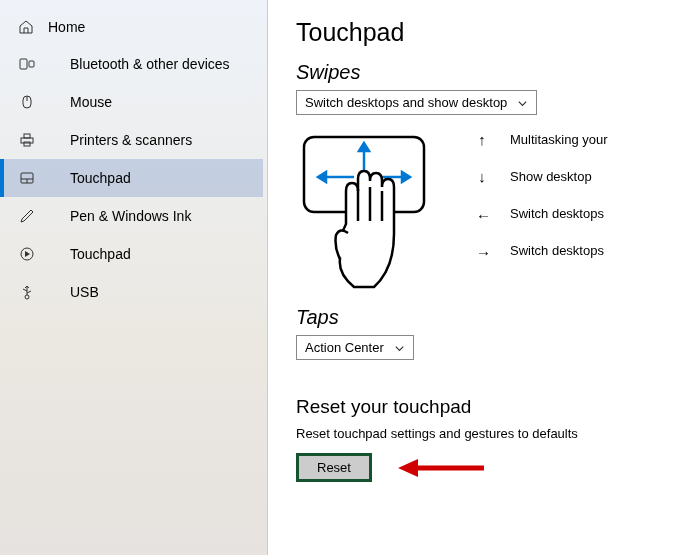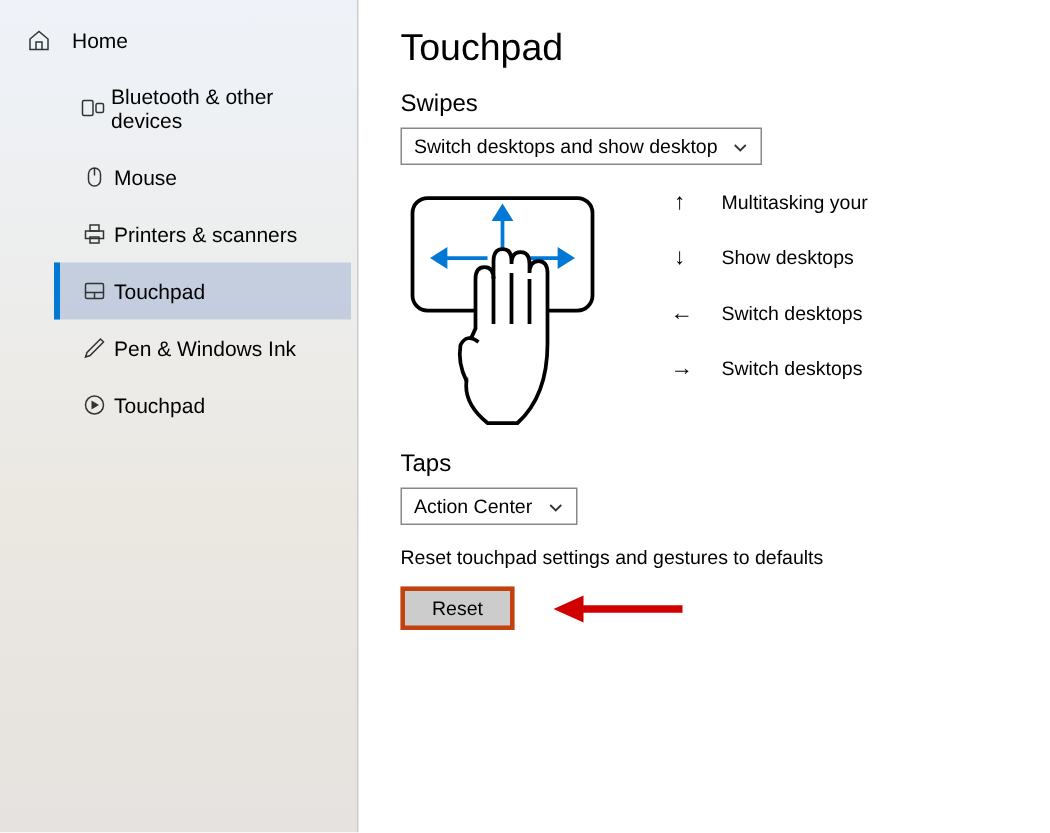--- a/index.html
+++ b/index.html
@@ -1,50 +1,50 @@
 <!DOCTYPE html>
 <html><head>
 <meta charset="utf-8">
 <style>
 * { margin: 0; padding: 0; box-sizing: border-box; font-family: "Segoe UI", Tahoma, sans-serif; }
 body { width: 700px; height: 555px; display: flex; background: #fff; overflow: hidden; }
 
 
-.sidebar { width: 239px; height: 100%; background: linear-gradient(to bottom, rgba(200,215,235,0.3), rgba(190,180,160,0.3) 60%, rgba(170,160,150,0.3)); border-right: 1px solid #ccc; padding: 18px 4px 0 0; }
+.sidebar { width: 268px; height: 100%; background: linear-gradient(to bottom, rgba(200,215,235,0.3), rgba(190,180,160,0.3) 60%, rgba(170,160,150,0.3)); border-right: 1px solid #ccc; padding: 18px 4px 0 0; }
 .home-row { display: flex; align-items: center; padding: 0 18px 10px 18px; gap: 14px; cursor: pointer; }
 .home-row span { font-size: 14px; }
 .search-box { margin: 6px 18px 14px 18px; border: 1px solid #777; background: rgba(255,255,255,0.8); display: flex; align-items: center; height: 31px; }
 .search-box input { flex: 1; border: none; background: transparent; padding: 0 8px; font-size: 13px; outline: none; color: #666; }
 .search-box .search-icon { padding: 0 8px; }
 .section-header { padding: 4px 18px 12px 18px; font-size: 13px; font-weight: 600; }
-.nav-item { display: flex; align-items: center; padding: 11px 18px; gap: 4px; cursor: pointer; position: relative; margin-left: 36px; }
+.nav-item { display: flex; align-items: center; padding: 11px 18px; gap: 34px; cursor: pointer; position: relative; }
 .nav-item.selected { background: rgba(120,150,200,0.35); }
 .nav-item.selected::before { content: ""; position: absolute; left: 0; top: 0; bottom: 0; width: 4px; background: #0078d4; }
 .nav-item .icon { width: 18px; display: flex; justify-content: center; }
 .nav-item span.label { font-size: 14px; }
 
 
 .main { flex: 1; padding: 18px 0 0 28px; overflow: hidden; }
 h1 { font-size: 25px; font-weight: 400; margin-bottom: 14px; }
-.subhead { font-size: 16px; margin-bottom: 6px; }
+.subhead { font-size: 20px; margin-bottom: 6px; font-style: italic; }
 .dropdown { border: 1px solid #888; display: inline-flex; align-items: center; padding: 4px 8px; font-size: 13px; cursor: pointer; margin-bottom: 14px; text-align: center; }
 .dropdown .chev { margin-left: 10px; }
 
 .swipe-section { display: flex; gap: 40px; margin-bottom: 12px; }
 .touchpad-illustration { width: 140px; }
 .touchpad-illustration svg { display: block; }
 .gesture-legend { display: flex; flex-direction: column; gap: 20px; padding-top: 2px; }
 .legend-row { display: flex; align-items: center; gap: 22px; }
 .legend-row .arrow { width: 12px; text-align: center; font-size: 15px; }
 .legend-row .txt { font-size: 13px; }
 
 .section-title { font-size: 19px; font-weight: 400; margin: 22px 0 8px 0; }
 .section-desc { font-size: 13px; margin-bottom: 12px; }
 .reset-row { display: flex; align-items: center; gap: 24px; }
-.reset-btn { border: 3px solid #c2410c; background: #ccc; padding: 4px 18px; font-size: 13px; cursor: pointer; }
+.reset-btn { border: 3px solid #14532d; background: #ccc; padding: 4px 18px; font-size: 13px; cursor: pointer; }
 .red-arrow { color: #d00000; }
 
 svg { display: inline-block; vertical-align: middle; }
 </style>
 </head>
 <body>
 
 <div class="sidebar">
   <div class="home-row">
     <span class="icon">
@@ -112,20 +112,31 @@
   <div class="nav-item">
     <span class="icon">
       <svg width="16" height="16" viewBox="0 0 16 16" fill="none" stroke="#333" stroke-width="1">
           <circle cx="8" cy="8" r="6"></circle>
           <path d="M6 5 L11 8 L6 11 Z" fill="#333" stroke="none"></path>
         </svg>
     </span>
     <span class="label">Touchpad</span>
   </div>
 
+  <div class="nav-item">
+    <span class="icon">
+      <svg width="16" height="16" viewBox="0 0 16 16" fill="none" stroke="#333" stroke-width="1">
+          <circle cx="8" cy="13" r="2"></circle>
+          <line x1="8" y1="11" x2="8" y2="2"></line>
+          <path d="M8 2 L6 4 M8 2 L10 4"></path>
+          <path d="M8 7 L4 5 M8 9 L12 7"></path>
+        </svg>
+    </span>
+    <span class="label">USB</span>
+  </div>
 </div>
 
 <div class="main">
   <h1>Touchpad</h1>
 
   <div class="subhead">Swipes</div>
   <div class="dropdown">
     <span>Switch desktops and show desktop</span>
     <span class="chev">
       <svg width="11" height="11" viewBox="0 0 12 12" fill="none" stroke="#333" stroke-width="1.3">
@@ -161,21 +172,21 @@
       </svg>
     </div>
 
     <div class="gesture-legend">
       <div class="legend-row">
         <span class="arrow">↑</span>
         <span class="txt">Multitasking your</span>
       </div>
       <div class="legend-row">
         <span class="arrow">↓</span>
-        <span class="txt">Show desktops</span>
+        <span class="txt">Show desktop</span>
       </div>
       <div class="legend-row">
         <span class="arrow">←</span>
         <span class="txt">Switch desktops</span>
       </div>
       <div class="legend-row">
         <span class="arrow">→</span>
         <span class="txt">Switch desktops</span>
       </div>
     </div>
@@ -184,20 +195,21 @@
   <div class="subhead">Taps</div>
   <div class="dropdown">
     <span>Action Center</span>
     <span class="chev">
       <svg width="11" height="11" viewBox="0 0 12 12" fill="none" stroke="#333" stroke-width="1.3">
           <path d="M2 4 L6 8 L10 4"></path>
         </svg>
     </span>
   </div>
 
+  <div class="section-title">Reset your touchpad</div>
   <div class="section-desc">Reset touchpad settings and gestures to defaults</div>
 
   <div class="reset-row">
     <button class="reset-btn">Reset</button>
     <span class="red-arrow">
       <svg width="90" height="22" viewBox="0 0 90 22">
           <line x1="88" y1="11" x2="18" y2="11" stroke="#d00000" stroke-width="5"></line>
           <polygon points="2,11 22,2 22,20" fill="#d00000"></polygon>
         </svg>
     </span>

